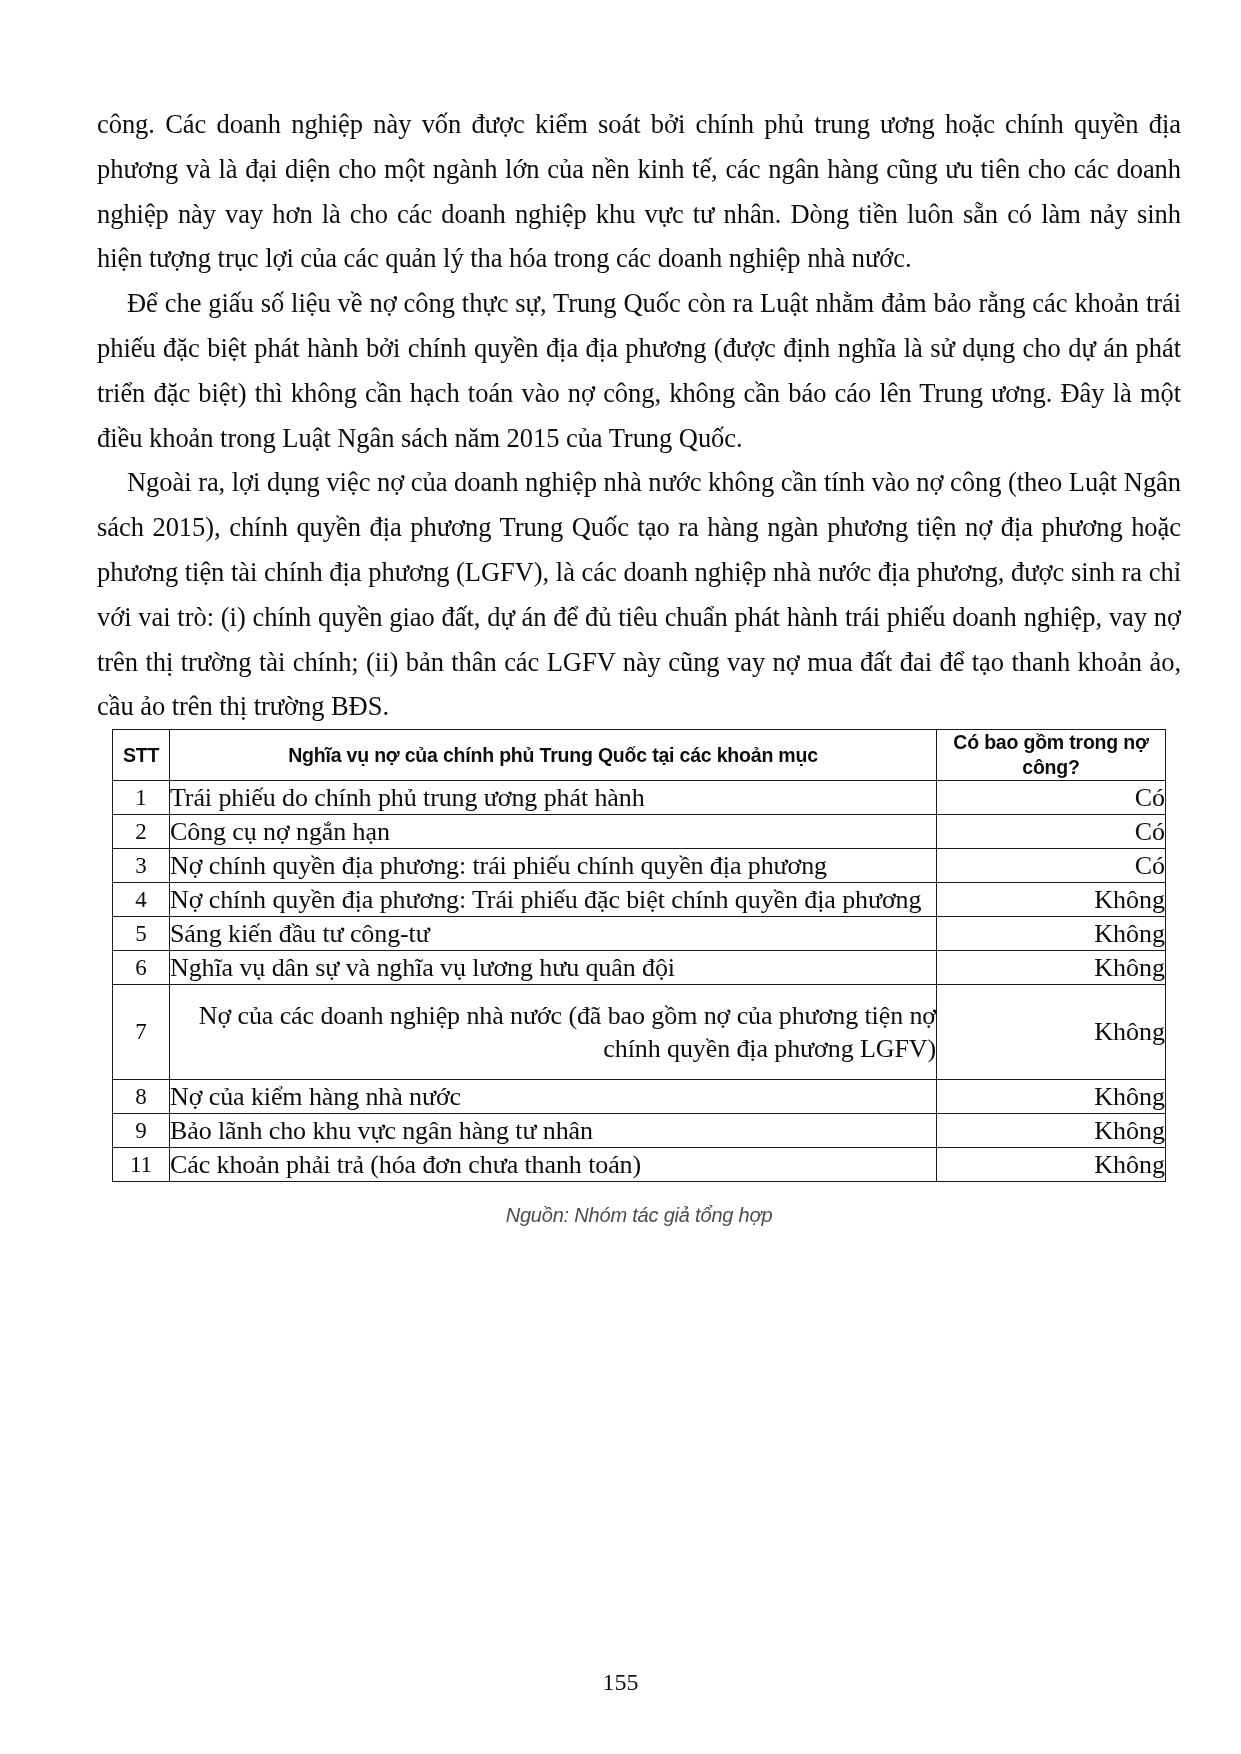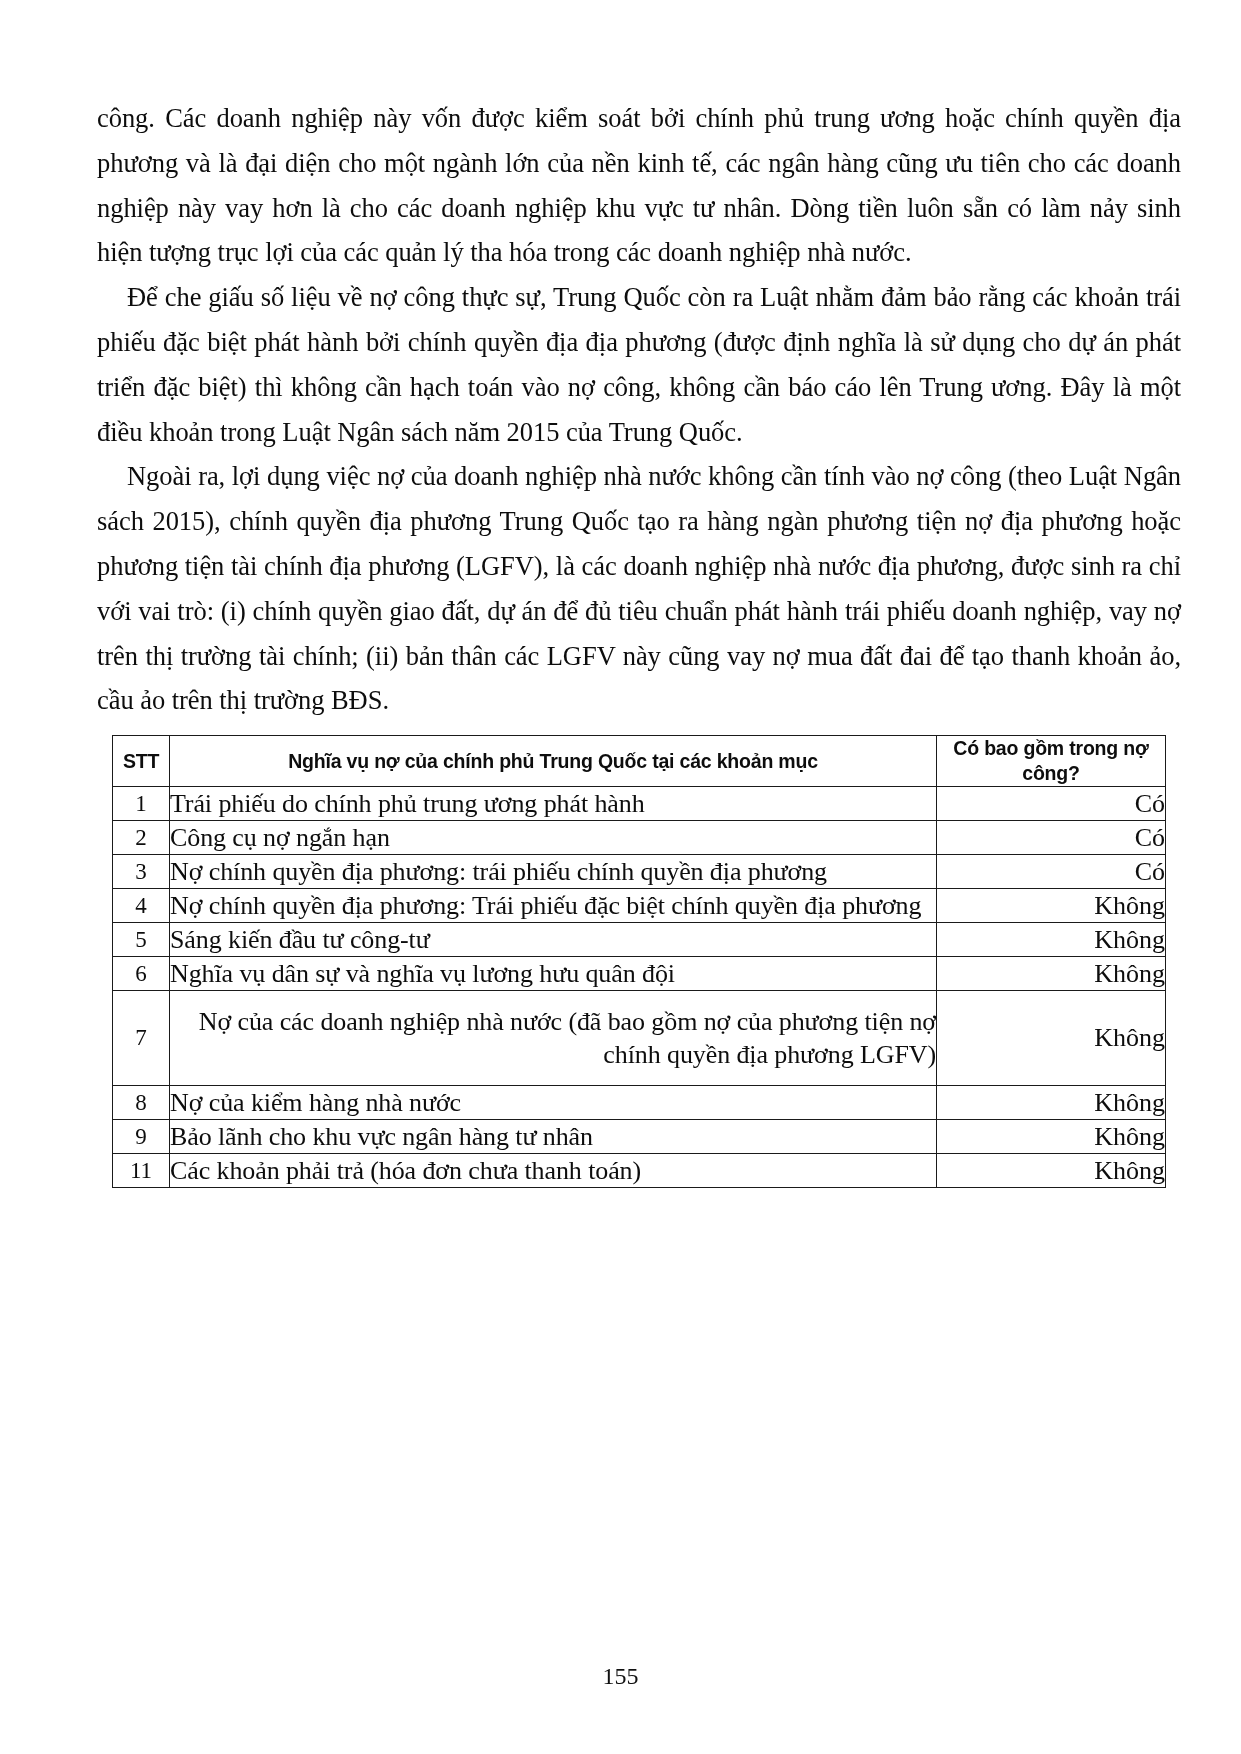--- a/index.html
+++ b/index.html
@@ -10,21 +10,21 @@
   body {
     width: 1241px;
     height: 1754px;
     font-family: "Liberation Serif", "DejaVu Serif", serif;
     color: #0d0d0d;
     position: relative;
     overflow: hidden;
   }
   .page {
     position: absolute;
-    left: 0; top: 8px;
+    left: 0; top: 14px;
     width: 1241px;
     height: 1418px;
     box-sizing: border-box;
     padding: 88px 60px 0 97px;
   }
   .body-text {
     font-size: 26.5px;
     line-height: 44.8px;
     text-align: justify;
     text-justify: inter-word;
@@ -43,21 +43,21 @@
     font-weight: bold;
     font-size: 21.5px;
     letter-spacing: -0.2px;
     margin-top: 32px;
     margin-bottom: 26px;
     color: #111;
   }
   table.debt-table {
     border-collapse: collapse;
     width: 1052px;
-    margin: 12px auto;
+    margin: 0 auto;
     table-layout: fixed;
   }
   table.debt-table th,
   table.debt-table td {
     border: 1.6px solid #1a1a1a;
     padding: 0;
     vertical-align: middle;
   }
   thead th {
     font-family: "Liberation Sans", "DejaVu Sans", sans-serif;
@@ -175,16 +175,17 @@
           <td class="cell-ans">Không</td>
         </tr>
         <tr>
           <td class="cell-stt">11</td>
           <td class="cell-desc">Các khoản phải trả (hóa đơn chưa thanh toán)</td>
           <td class="cell-ans">Không</td>
         </tr>
       </tbody>
   </table>
 
+  <div class="source-note">Nguồn: Nhóm tác giả tổng hợp</div>
 
   <div class="page-number">155</div>
 
 </div>
 
 </body></html>

